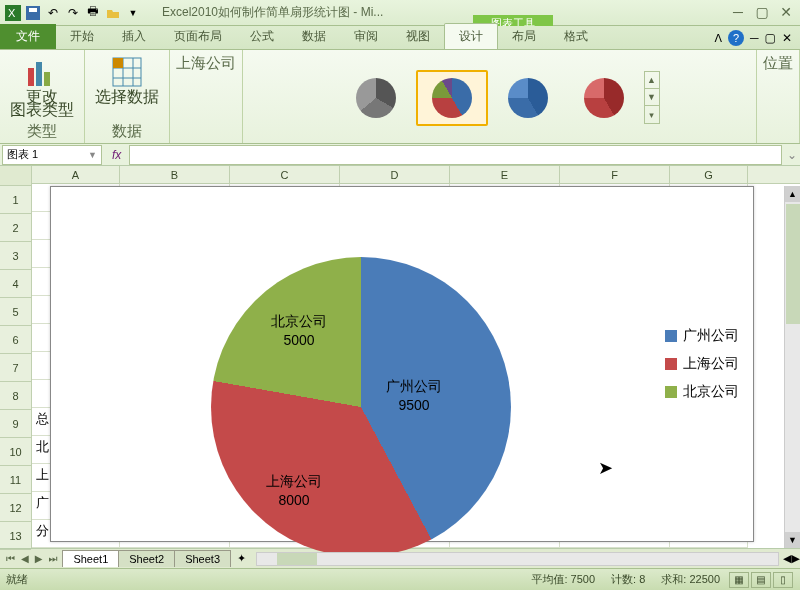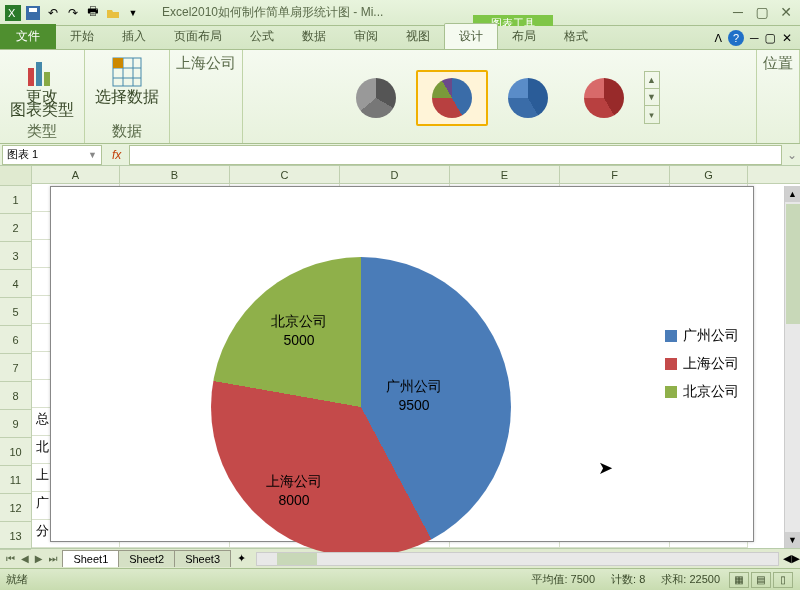--- a/index.html
+++ b/index.html
@@ -37,21 +37,21 @@
 .style-item { width:72px; height:56px; border:1px solid transparent; display:flex; align-items:center; justify-content:center; cursor:pointer; border-radius:2px; }
 .style-item.sel { border:2px solid #f0b000; background:#fff4d8; }
 .style-nav { display:flex; flex-direction:column; border:1px solid #b0c498; }
 .style-nav span { width:14px; height:17px; display:flex; align-items:center; justify-content:center; cursor:pointer; font-size:9px; color:#5a6b4a; border-bottom:1px solid #b0c498; }
 .style-nav span:last-child { border-bottom:none; }
 
 
 .fbar { height:22px; background:#e8f2dd; border-bottom:1px solid #b8ccaa; display:flex; align-items:center; }
 .namebox { width:100px; height:20px; border:1px solid #b0c498; background:#fff; margin:0 2px; display:flex; align-items:center; padding:0 4px; font-size:11px; }
 .namebox .dd { margin-left:auto; color:#888; font-size:9px; }
-.fbar .fx { padding:0 8px; color:#c2410c; font-style:italic; font-size:12px; }
+.fbar .fx { padding:0 8px; color:#701a75; font-style:italic; font-size:12px; }
 .fbar .fxbox { flex:1; height:20px; border:1px solid #b0c498; background:#fff; margin-right:2px; }
 .fbar .exp { width:16px; text-align:center; cursor:pointer; color:#888; }
 
 
 .grid-area { position:relative; height:382px; background:#fff; display:flex; }
 .rowhdrs { width:32px; background:#e8f0dd; border-right:1px solid #c0d0b0; }
 .rowhdrs .corner { height:20px; border-bottom:1px solid #c0d0b0; background:#e0ead0; }
 .rowhdrs .rh { height:28px; border-bottom:1px solid #c0d0b0; display:flex; align-items:center; justify-content:center; font-size:11px; color:#3a4a2a; }
 .cols { flex:1; display:flex; flex-direction:column; }
 .colhdr { height:20px; background:#e8f0dd; border-bottom:1px solid #c0d0b0; display:flex; }

